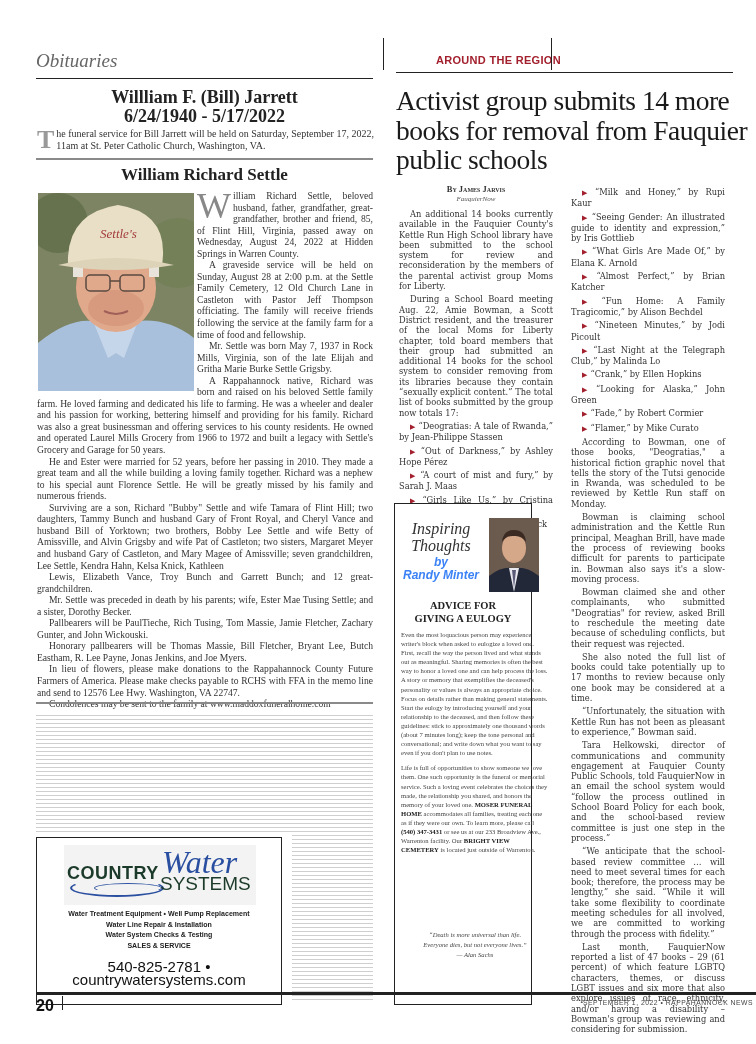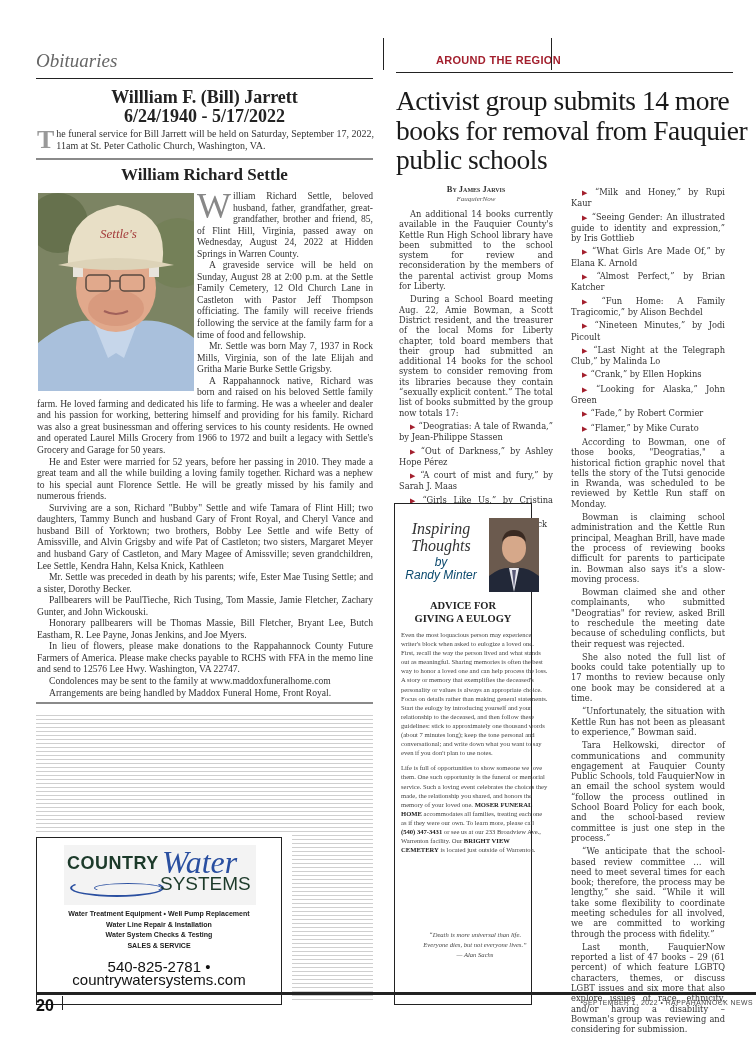--- a/index.html
+++ b/index.html
@@ -24,21 +24,21 @@
   #obit2-body .dropcap2 { float: left; font-size: 36px; line-height: 28px; color: #888; margin-right: 2px; margin-top: 2px; }
 
   #rule-bottom-obit { left: 36px; top: 702px; width: 337px; height: 2px; background: #8a8a8a; }
   #lined-area { left: 36px; top: 712px; width: 337px; height: 120px;
     background: repeating-linear-gradient(180deg, #ffffff 0px, #ffffff 3px, #cfcfcf 3px, #cfcfcf 4px); }
   #lined-area-small { left: 292px; top: 832px; width: 81px; height: 170px;
     background: repeating-linear-gradient(180deg, #ffffff 0px, #ffffff 3px, #cfcfcf 3px, #cfcfcf 4px); }
 
   #ad { left: 36px; top: 837px; width: 246px; height: 168px; border: 1.5px solid #222; background: #fff; box-sizing: border-box; }
   #ad-logo { position: absolute; left: 27px; top: 7px; width: 192px; height: 60px; background: #f3f3f3; }
-  #ad-logo .country { position: absolute; left: 3px; top: 8px; font-family: "Liberation Sans", sans-serif; font-weight: bold; font-size: 18px; color: #1c3a2a; letter-spacing: 0.5px; }
+  #ad-logo .country { position: absolute; left: 3px; top: 18px; font-family: "Liberation Sans", sans-serif; font-weight: bold; font-size: 18px; color: #1c3a2a; letter-spacing: 0.5px; }
   #ad-logo .water { position: absolute; left: 98px; top: -1px; font-family: "Liberation Serif", serif; font-style: italic; font-size: 32px; color: #2a4fa0; }
   #ad-logo .systems { position: absolute; left: 96px; top: 28px; font-family: "Liberation Sans", sans-serif; font-weight: normal; font-size: 19px; color: #1c3a2a; }
   #ad-logo .swoosh { position: absolute; left: 6px; top: 34px; width: 90px; height: 14px; border: 2px solid #2a4fa0; border-radius: 50%; border-top-color: transparent; }
   #ad-logo .swoosh2 { position: absolute; left: 30px; top: 38px; width: 66px; height: 8px; border: 1.5px solid #2a4fa0; border-radius: 50%; border-bottom-color: transparent; }
   #ad-lines { position: absolute; left: 0; top: 71px; width: 100%; text-align: center; font-family: "Liberation Sans", sans-serif; font-weight: bold; font-size: 8px; line-height: 10.5px; color: #222; transform: scaleX(0.88); }
   #ad-contact { position: absolute; left: 0; top: 122px; width: 100%; text-align: center; font-family: "Liberation Sans", sans-serif; font-size: 15px; line-height: 13px; color: #111; }
 
   
   #col-divider-top { left: 383px; top: 38px; width: 1px; height: 32px; background: #222; }
   #kicker { left: 396px; top: 54px; font-family: "Liberation Sans", sans-serif; font-weight: bold; font-size: 11px; letter-spacing: 0.3px; color: #a3202e; margin-left: 40px; }
@@ -51,21 +51,21 @@
   .article-col .bullet { color: #a3202e; font-size: 7px; margin-right: 3px; }
 
   #byline { left: 396px; top: 184px; width: 160px; text-align: center; font-family: "Liberation Serif", serif; font-size: 8.5px; font-variant: small-caps; font-weight: bold; color: #333; }
   #byline-source { left: 396px; top: 195px; width: 160px; text-align: center; font-family: "Liberation Serif", serif; font-style: italic; font-size: 7px; color: #555; }
   #article-col1 { left: 396px; top: 206px; width: 160px; }
   #article-col2 { left: 568px; top: 184px; width: 160px; }
 
   
   #inspire-box { left: 394px; top: 503px; width: 138px; height: 502px; border: 1.5px solid #222; box-sizing: border-box; background: #fff; }
   #inspire-title { position: absolute; left: 6px; top: 16px; width: 80px; text-align: center; font-family: "Liberation Serif", serif; font-style: italic; font-size: 16px; line-height: 17px; color: #333; }
-  #inspire-by { position: absolute; left: 6px; top: 52px; width: 80px; text-align: center; font-family: "Liberation Sans", sans-serif; font-style: italic; font-weight: normal; font-size: 12px; line-height: 13px; color: #0c4a6e; }
+  #inspire-by { position: absolute; left: 6px; top: 52px; width: 80px; text-align: center; font-family: "Liberation Sans", sans-serif; font-style: italic; font-weight: bold; font-size: 12px; line-height: 13px; color: #3b82f6; }
   #inspire-photo { position: absolute; left: 94px; top: 14px; width: 50px; height: 74px; background: linear-gradient(180deg, #3a2d28 0%, #4a3a32 15%, #c49a80 25%, #d6ae92 45%, #2b2f45 60%, #23283c 100%); }
   #inspire-head { position: absolute; left: 0; top: 95px; width: 100%; text-align: center; font-family: "Liberation Serif", serif; font-weight: bold; font-size: 10.5px; line-height: 13px; color: #222; }
   #inspire-body { position: absolute; left: 6px; top: 126px; width: 148px; font-family: "Liberation Serif", serif; font-size: 6.6px; line-height: 9.1px; color: #444; }
   #inspire-body p { margin: 0 0 6px 0; }
   #inspire-body b { color: #222; }
   #inspire-quote { position: absolute; left: 6px; top: 426px; width: 148px; text-align: center; font-family: "Liberation Serif", serif; font-style: italic; font-size: 6.6px; line-height: 10px; color: #444; }
 
   
   #footer-rule { left: 36px; top: 992px; width: 720px; height: 3px; background: #222; }
   #page-number { left: 36px; top: 997px; font-family: "Liberation Sans", sans-serif; font-weight: bold; font-size: 16px; color: #111; }
@@ -114,20 +114,21 @@
 </div>
 
 <div id="obit2-body" class="abs">
   <div class="photo-spacer"></div>
   <p class="first"><span class="dropcap2">W</span><span>illiam Richard Settle, beloved husband, father, grandfather, great-grandfather, brother and friend, 85, of Flint Hill, Virginia, passed away on Wednesday, August 24, 2022 at Hidden Springs in Warren County.</span></p>
   <p>A graveside service will be held on Sunday, August 28 at 2:00 p.m. at the Settle Family Cemetery, 12 Old Church Lane in Castleton with Pastor Jeff Thompson officiating. The family will receive friends following the service at the family farm for a time of food and fellowship.</p>
   <p>Mr. Settle was born May 7, 1937 in Rock Mills, Virginia, son of the late Elijah and Gritha Marie Burke Settle Grigsby.</p>
   <p>A Rappahannock native, Richard was born and raised on his beloved Settle family farm. He loved farming and dedicated his life to farming. He was a wheeler and dealer and his passion for working, bettering himself and providing for his family. Richard was also a great businessman and offering services to his county residents. He owned and operated Laurel Mills Grocery from 1966 to 1972 and built a legacy with Settle's Grocery and Garage for 50 years.</p>
   <p>He and Ester were married for 52 years, before her passing in 2010. They made a great team and all the while building a loving family together. Richard was a nephew to his special aunt Florence Settle. He will be greatly missed by his family and numerous friends.</p>
   <p>Surviving are a son, Richard "Bubby" Settle and wife Tamara of Flint Hill; two daughters, Tammy Bunch and husband Gary of Front Royal, and Cheryl Vance and husband Bill of Yorktown; two brothers, Bobby Lee Settle and wife Betty of Amissville, and Alvin Grigsby and wife Pat of Castleton; two sisters, Margaret Meyer and husband Gary of Castleton, and Mary Magee of Amissville; seven grandchildren, Lee Settle, Kendra Hahn, Kelsa Knick, Kathleen</p>
+  <p>Lewis, Elizabeth Vance, Troy Bunch and Garrett Bunch; and 12 great-grandchildren.</p>
   <p>Mr. Settle was preceded in death by his parents; wife, Ester Mae Tusing Settle; and a sister, Dorothy Becker.</p>
   <p>Pallbearers will be PaulTieche, Rich Tusing, Tom Massie, Jamie Fletcher, Zachary Gunter, and John Wickouski.</p>
   <p>Honorary pallbearers will be Thomas Massie, Bill Fletcher, Bryant Lee, Butch Eastham, R. Lee Payne, Jonas Jenkins, and Joe Myers.</p>
   <p>In lieu of flowers, please make donations to the Rappahannock County Future Farmers of America. Please make checks payable to RCHS with FFA in the memo line and send to 12576 Lee Hwy. Washington, VA 22747.</p>
   <p>Condolences may be sent to the family at www.maddoxfuneralhome.com</p>
   <p>Arrangements are being handled by Maddox Funeral Home, Front Royal.</p>
 </div>
 
 <div id="rule-bottom-obit" class="abs"></div>
 <div id="lined-area" class="abs"></div>

